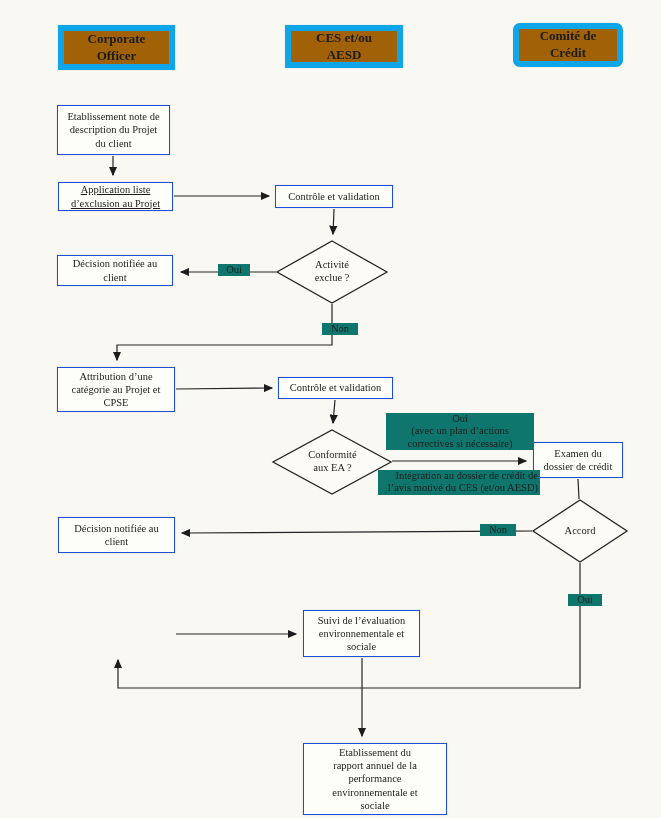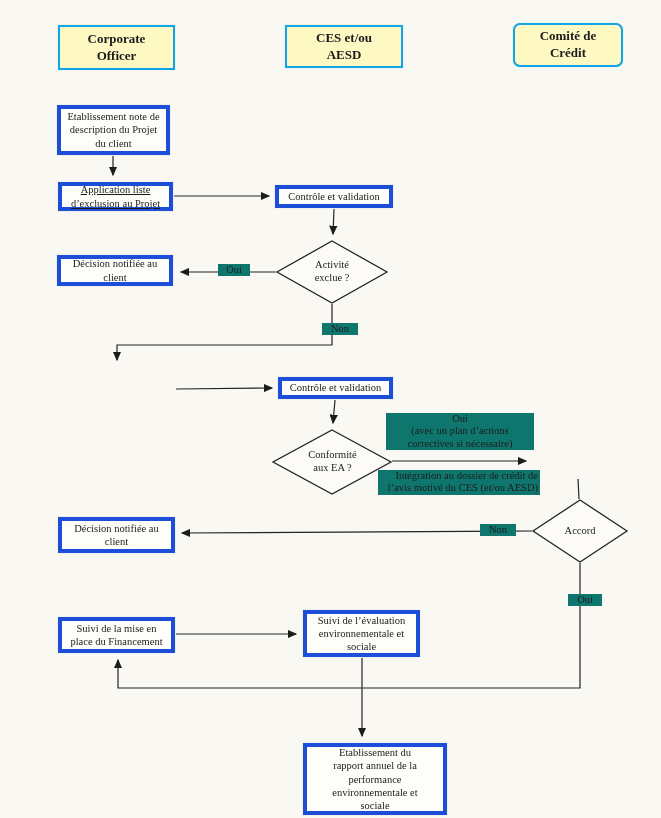--- a/index.html
+++ b/index.html
@@ -9,32 +9,32 @@
     font-family:"Liberation Serif","DejaVu Serif",serif;
     color:#1c1c1c;
     position:relative;
     overflow:hidden;
   }
   #canvas{position:absolute;inset:0;width:661px;height:818px;}
   svg.connectors{position:absolute;left:0;top:0;z-index:1;}
   .node{
     position:absolute;z-index:2;
     background:#fdfdfa;
-    border:4px solid #1d4ed8;
+    border:1px solid #1d4ed8;
     box-sizing:border-box;
     display:flex;align-items:center;justify-content:center;
     text-align:center;
     white-space:pre-line;
     font-size:10.5px;line-height:1.24;
     box-shadow:0 0 1px rgba(120,120,110,.35);
   }
   .header{
     font-weight:bold;font-size:13px;line-height:1.3;
-    border:2px solid #0ea5e9;
-    background:#fef9c3;
+    border:6px solid #0ea5e9;
+    background:#a16207;
   }
   .dtext{
     position:absolute;z-index:3;
     text-align:center;white-space:pre-line;
     font-size:10.5px;line-height:1.22;
   }
   .lbl{
     position:absolute;z-index:3;
     text-align:center;white-space:pre-line;
     font-size:10.5px;line-height:1.18;
@@ -83,25 +83,28 @@
 Crédit</div>
 
   <div class="node" style="left:57px;top:105px;width:113px;height:50px;">Etablissement note de
 description du Projet
 du client</div>
   <div class="node" style="left:58px;top:182px;width:115px;height:29px;text-decoration:underline;">Application liste
 d’exclusion au Projet</div>
   <div class="node" style="left:275px;top:185px;width:118px;height:23px;">Contrôle et validation</div>
   <div class="node" style="left:57px;top:255px;width:116px;height:31px;">Décision notifiée au
 client</div>
+  <div class="node" style="left:57px;top:367px;width:118px;height:45px;">Attribution d’une
+catégorie au Projet et
+CPSE</div>
   <div class="node" style="left:278px;top:377px;width:115px;height:22px;">Contrôle et validation</div>
+  <div class="node" style="left:533px;top:442px;width:90px;height:36px;">Examen du
+dossier de crédit</div>
   <div class="node" style="left:58px;top:517px;width:117px;height:36px;">Décision notifiée au
 client</div>
-  <div class="node" style="left:58px;top:617px;width:117px;height:36px;">Suivi de la mise en
-place du Financement</div>
   <div class="node" style="left:303px;top:610px;width:117px;height:47px;">Suivi de l’évaluation
 environnementale et
 sociale</div>
   <div class="node" style="left:303px;top:743px;width:144px;height:72px;">Etablissement du
 rapport annuel de la
 performance
 environnementale et
 sociale</div>
 
   <div class="dtext" style="left:292px;top:259px;width:80px;">Activité

